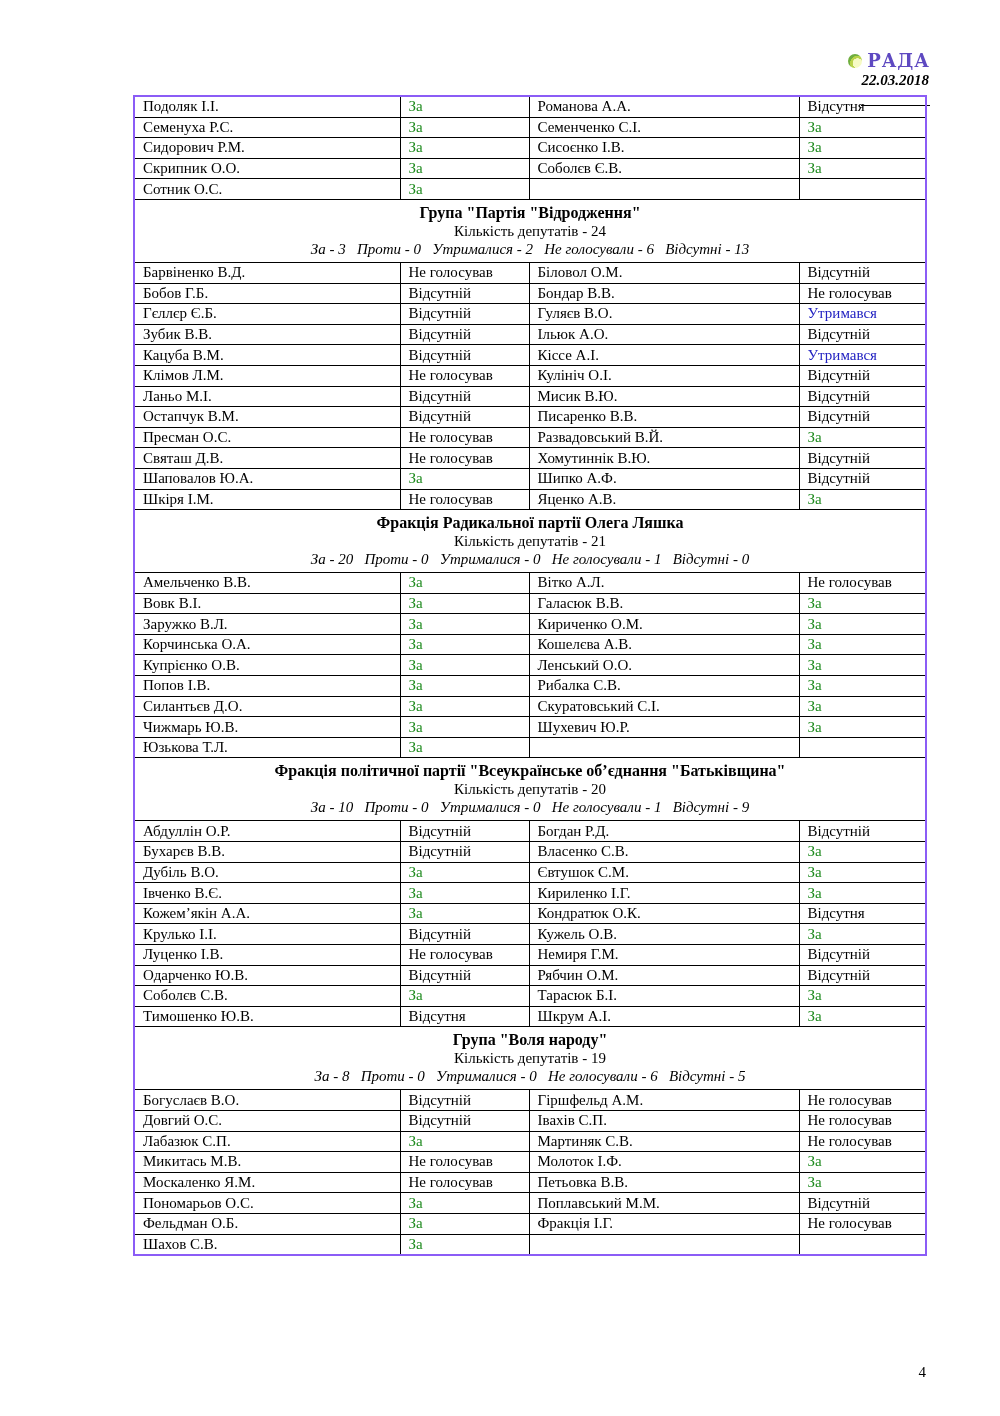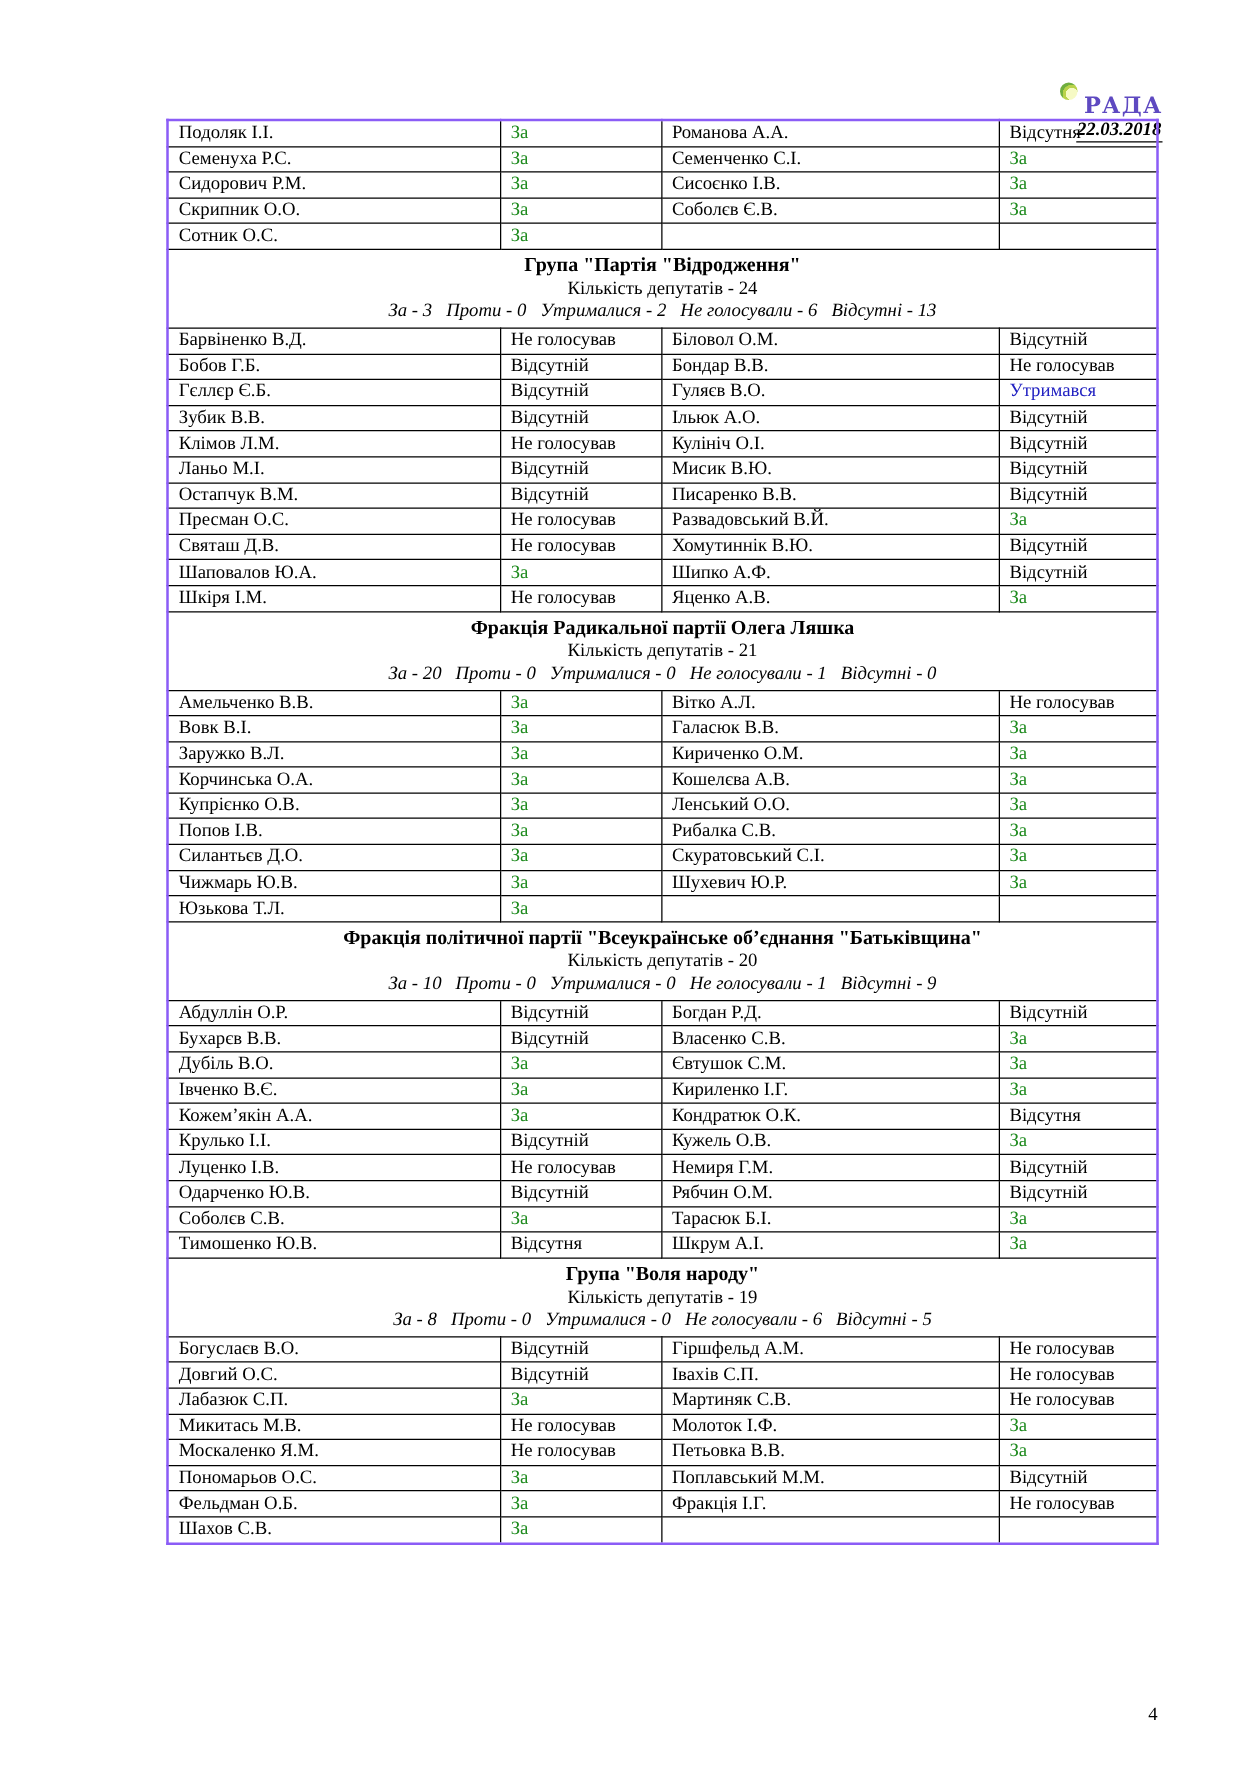--- a/index.html
+++ b/index.html
@@ -15,26 +15,25 @@
   .logo-block { position: absolute; top: 50px; right: 70px; text-align: right; }
   .logo-line { display: flex; align-items: center; justify-content: flex-end; gap: 5px; }
   .logo-icon {
     width: 14px; height: 14px; border-radius: 50%;
     background: radial-gradient(circle at 68% 66%, #f6fac4 0 36%, #b9d24a 38% 55%, #6fae3e 57% 100%);
     display: inline-block;
   }
   .logo-text {
     font-size: 18px; font-weight: bold; letter-spacing: 1px;
     font-family: "DejaVu Serif", serif;
-    margin-top: 24px;
   }
   .date-line {
     font-size: 15px; font-style: italic; font-weight: bold;
     border-bottom: 1px solid #000; display: inline-block;
-    margin-top: 1px; padding: 0 1px 0px 1px; line-height: 17px;
+    margin-top: 1px; padding: 0 1px 16px 1px; line-height: 17px;
   }
   table.vote-table {
     position: absolute; left: 133px; top: 95px; width: 792px;
     border-collapse: collapse; table-layout: fixed;
     border: 2px solid #8b5cf6;
   }
   .vote-table td {
     border: 1px solid #000;
     font-size: 15px;
     vertical-align: middle;
@@ -126,20 +125,26 @@
           <td class="name-cell">Гуляєв В.О.</td>
           <td class="vote-cell" style="color: rgb(34, 34, 194);">Утримався</td>
         </tr>
         <tr class="data-row">
           <td class="name-cell">Зубик В.В.</td>
           <td class="vote-cell" style="color: rgb(0, 0, 0);">Відсутній</td>
           <td class="name-cell">Ільюк А.О.</td>
           <td class="vote-cell" style="color: rgb(0, 0, 0);">Відсутній</td>
         </tr>
         <tr class="data-row">
+          <td class="name-cell">Кацуба В.М.</td>
+          <td class="vote-cell" style="color: rgb(0, 0, 0);">Відсутній</td>
+          <td class="name-cell">Кіссе А.І.</td>
+          <td class="vote-cell" style="color: rgb(34, 34, 194);">Утримався</td>
+        </tr>
+        <tr class="data-row">
           <td class="name-cell">Клімов Л.М.</td>
           <td class="vote-cell" style="color: rgb(0, 0, 0);">Не голосував</td>
           <td class="name-cell">Кулініч О.І.</td>
           <td class="vote-cell" style="color: rgb(0, 0, 0);">Відсутній</td>
         </tr>
         <tr class="data-row">
           <td class="name-cell">Ланьо М.І.</td>
           <td class="vote-cell" style="color: rgb(0, 0, 0);">Відсутній</td>
           <td class="name-cell">Мисик В.Ю.</td>
           <td class="vote-cell" style="color: rgb(0, 0, 0);">Відсутній</td>

